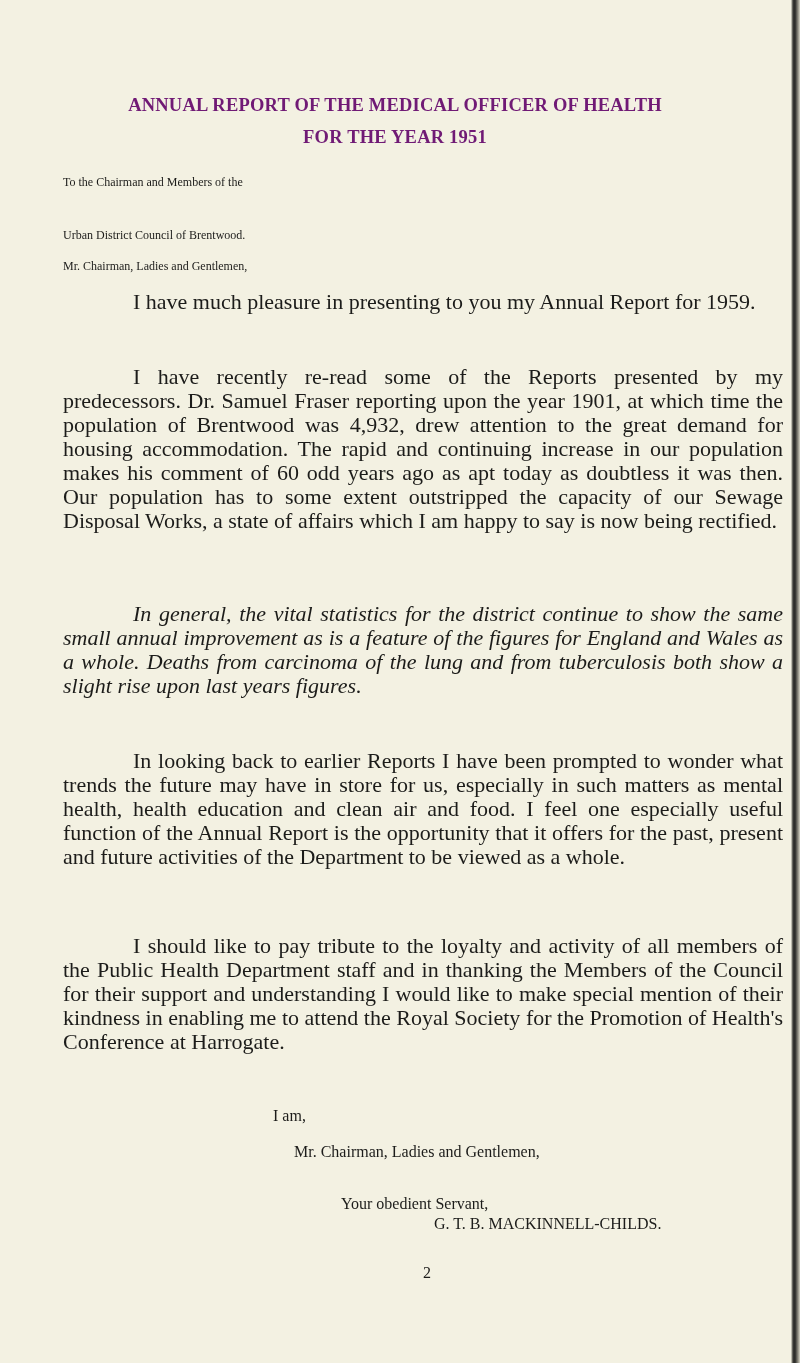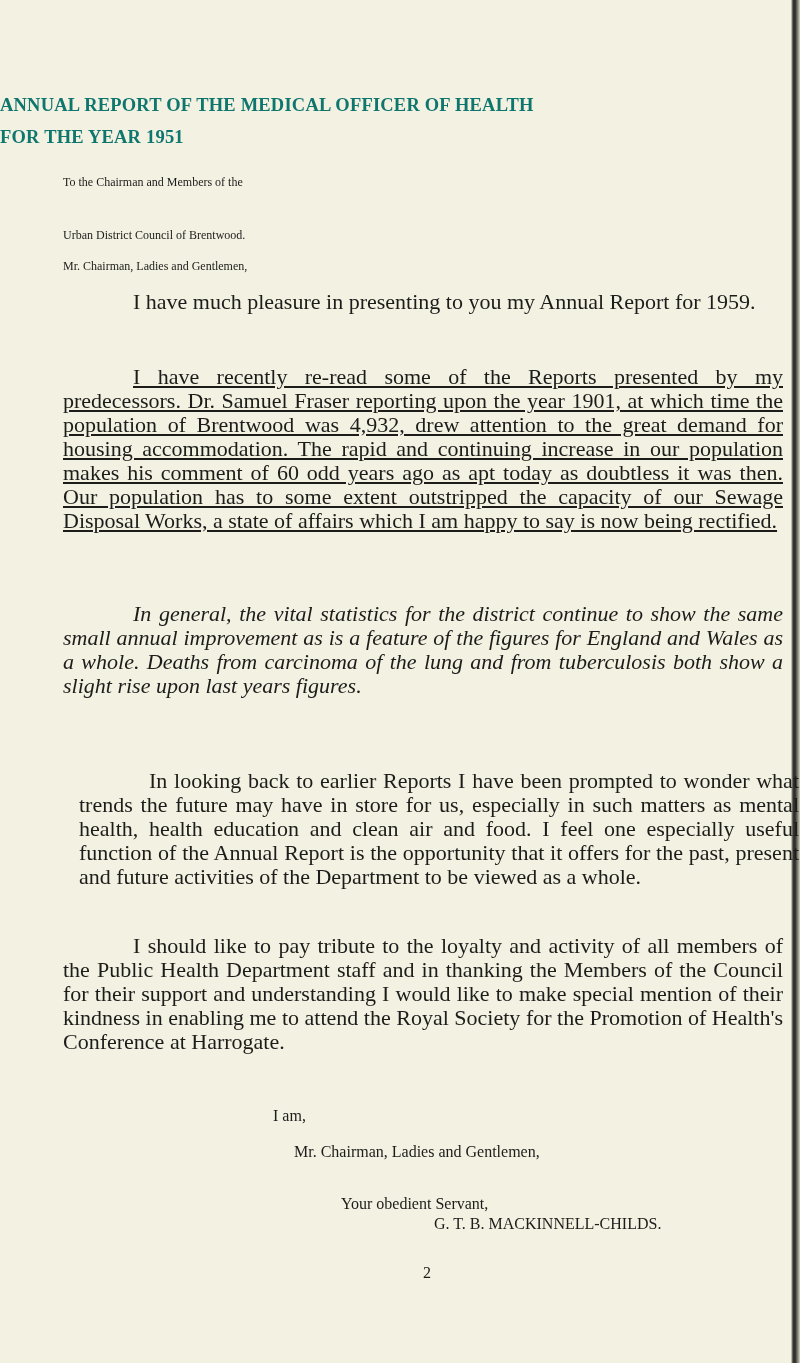--- a/index.html
+++ b/index.html
@@ -8,23 +8,23 @@
       background: #f3f1e2;
       position: relative;
       font-family: "Liberation Serif", "DejaVu Serif", serif;
       color: #1c1c1a;
     }
     .page-edge {
       position: absolute; top: 0; right: 0; width: 9px; height: 1363px;
       background: linear-gradient(to right, #e9e7d6 0, #3b3b36 2px, #2a2a26 4px, #8e8c80 7px, #d8d6c6 9px);
     }
     .title {
-      position: absolute; left: 0; width: 790px; 
+      position: absolute; left: 0; width: 790px; text-align: center;
       font-family: "Liberation Serif", serif; font-weight: bold;
-      font-size: 18.5px; letter-spacing: 0.2px; color: #0f766e;
+      font-size: 18.5px; letter-spacing: 0.2px; color: #701a75;
     }
     .t1 { top: 95px; }
     .t2 { top: 127px; }
     .line {
       position: absolute; left: 63px; width: 720px;
       font-size: 12px; line-height: 24px; white-space: nowrap;
     }
     .para {
       position: absolute; left: 63px; width: 720px;
       font-size: 22px; line-height: 24px;
@@ -47,29 +47,29 @@
 
 <div class="line" style="top:170px;">To the Chairman and Members of the</div>
 <div class="line" style="top:206px;margin-top:17px;">Urban District Council of Brentwood.</div>
 
 <div class="line" style="top:254px;">Mr. Chairman, Ladies and Gentlemen,</div>
 
 <div class="para" style="top:290px;">
   <p class="indent">I have much pleasure in presenting to you my Annual Report for 1959.</p>
 </div>
 
-<div class="para" style="top:365px;text-decoration:underline;">
+<div class="para" style="top:365px;">
   <p class="indent">I have recently re-read some of the Reports presented by my predecessors. Dr. Samuel Fraser reporting upon the year 1901, at which time the population of Brentwood was 4,932, drew attention to the great demand for housing accommodation. The rapid and con­tinuing increase in our population makes his comment of 60 odd years ago as apt today as doubtless it was then. Our population has to some extent outstripped the capacity of our Sewage Disposal Works, a state of affairs which I am happy to say is now being rectified.</p>
 </div>
 
 <div class="para" style="top:602px;font-style:italic;">
   <p class="indent">In general, the vital statistics for the district continue to show the same small annual improvement as is a feature of the figures for England and Wales as a whole. Deaths from carcinoma of the lung and from tuberculosis both show a slight rise upon last years fig­ures.</p>
 </div>
 
-<div class="para" style="top:769px;margin-left:16px;">
+<div class="para" style="top:749px;">
   <p class="indent">In looking back to earlier Reports I have been prompted to wonder what trends the future may have in store for us, especially in such matters as mental health, health education and clean air and food. I feel one especially useful function of the Annual Report is the opportunity that it offers for the past, present and future activi­ties of the Department to be viewed as a whole.</p>
 </div>
 
 <div class="para" style="top:934px;">
   <p class="indent">I should like to pay tribute to the loyalty and activity of all members of the Public Health Department staff and in thanking the Members of the Council for their support and understanding I would like to make special mention of their kindness in enabling me to attend the Royal Society for the Promotion of Health's Con­ference at Harrogate.</p>
 </div>
 
 <div class="close" style="left:273px; top:1104px;">I am,</div>
 <div class="close" style="left:294px; top:1140px;">Mr. Chairman, Ladies and Gentlemen,</div>
 <div class="close" style="left:341px; top:1176px;margin-top:16px;">Your obedient Servant,</div>

